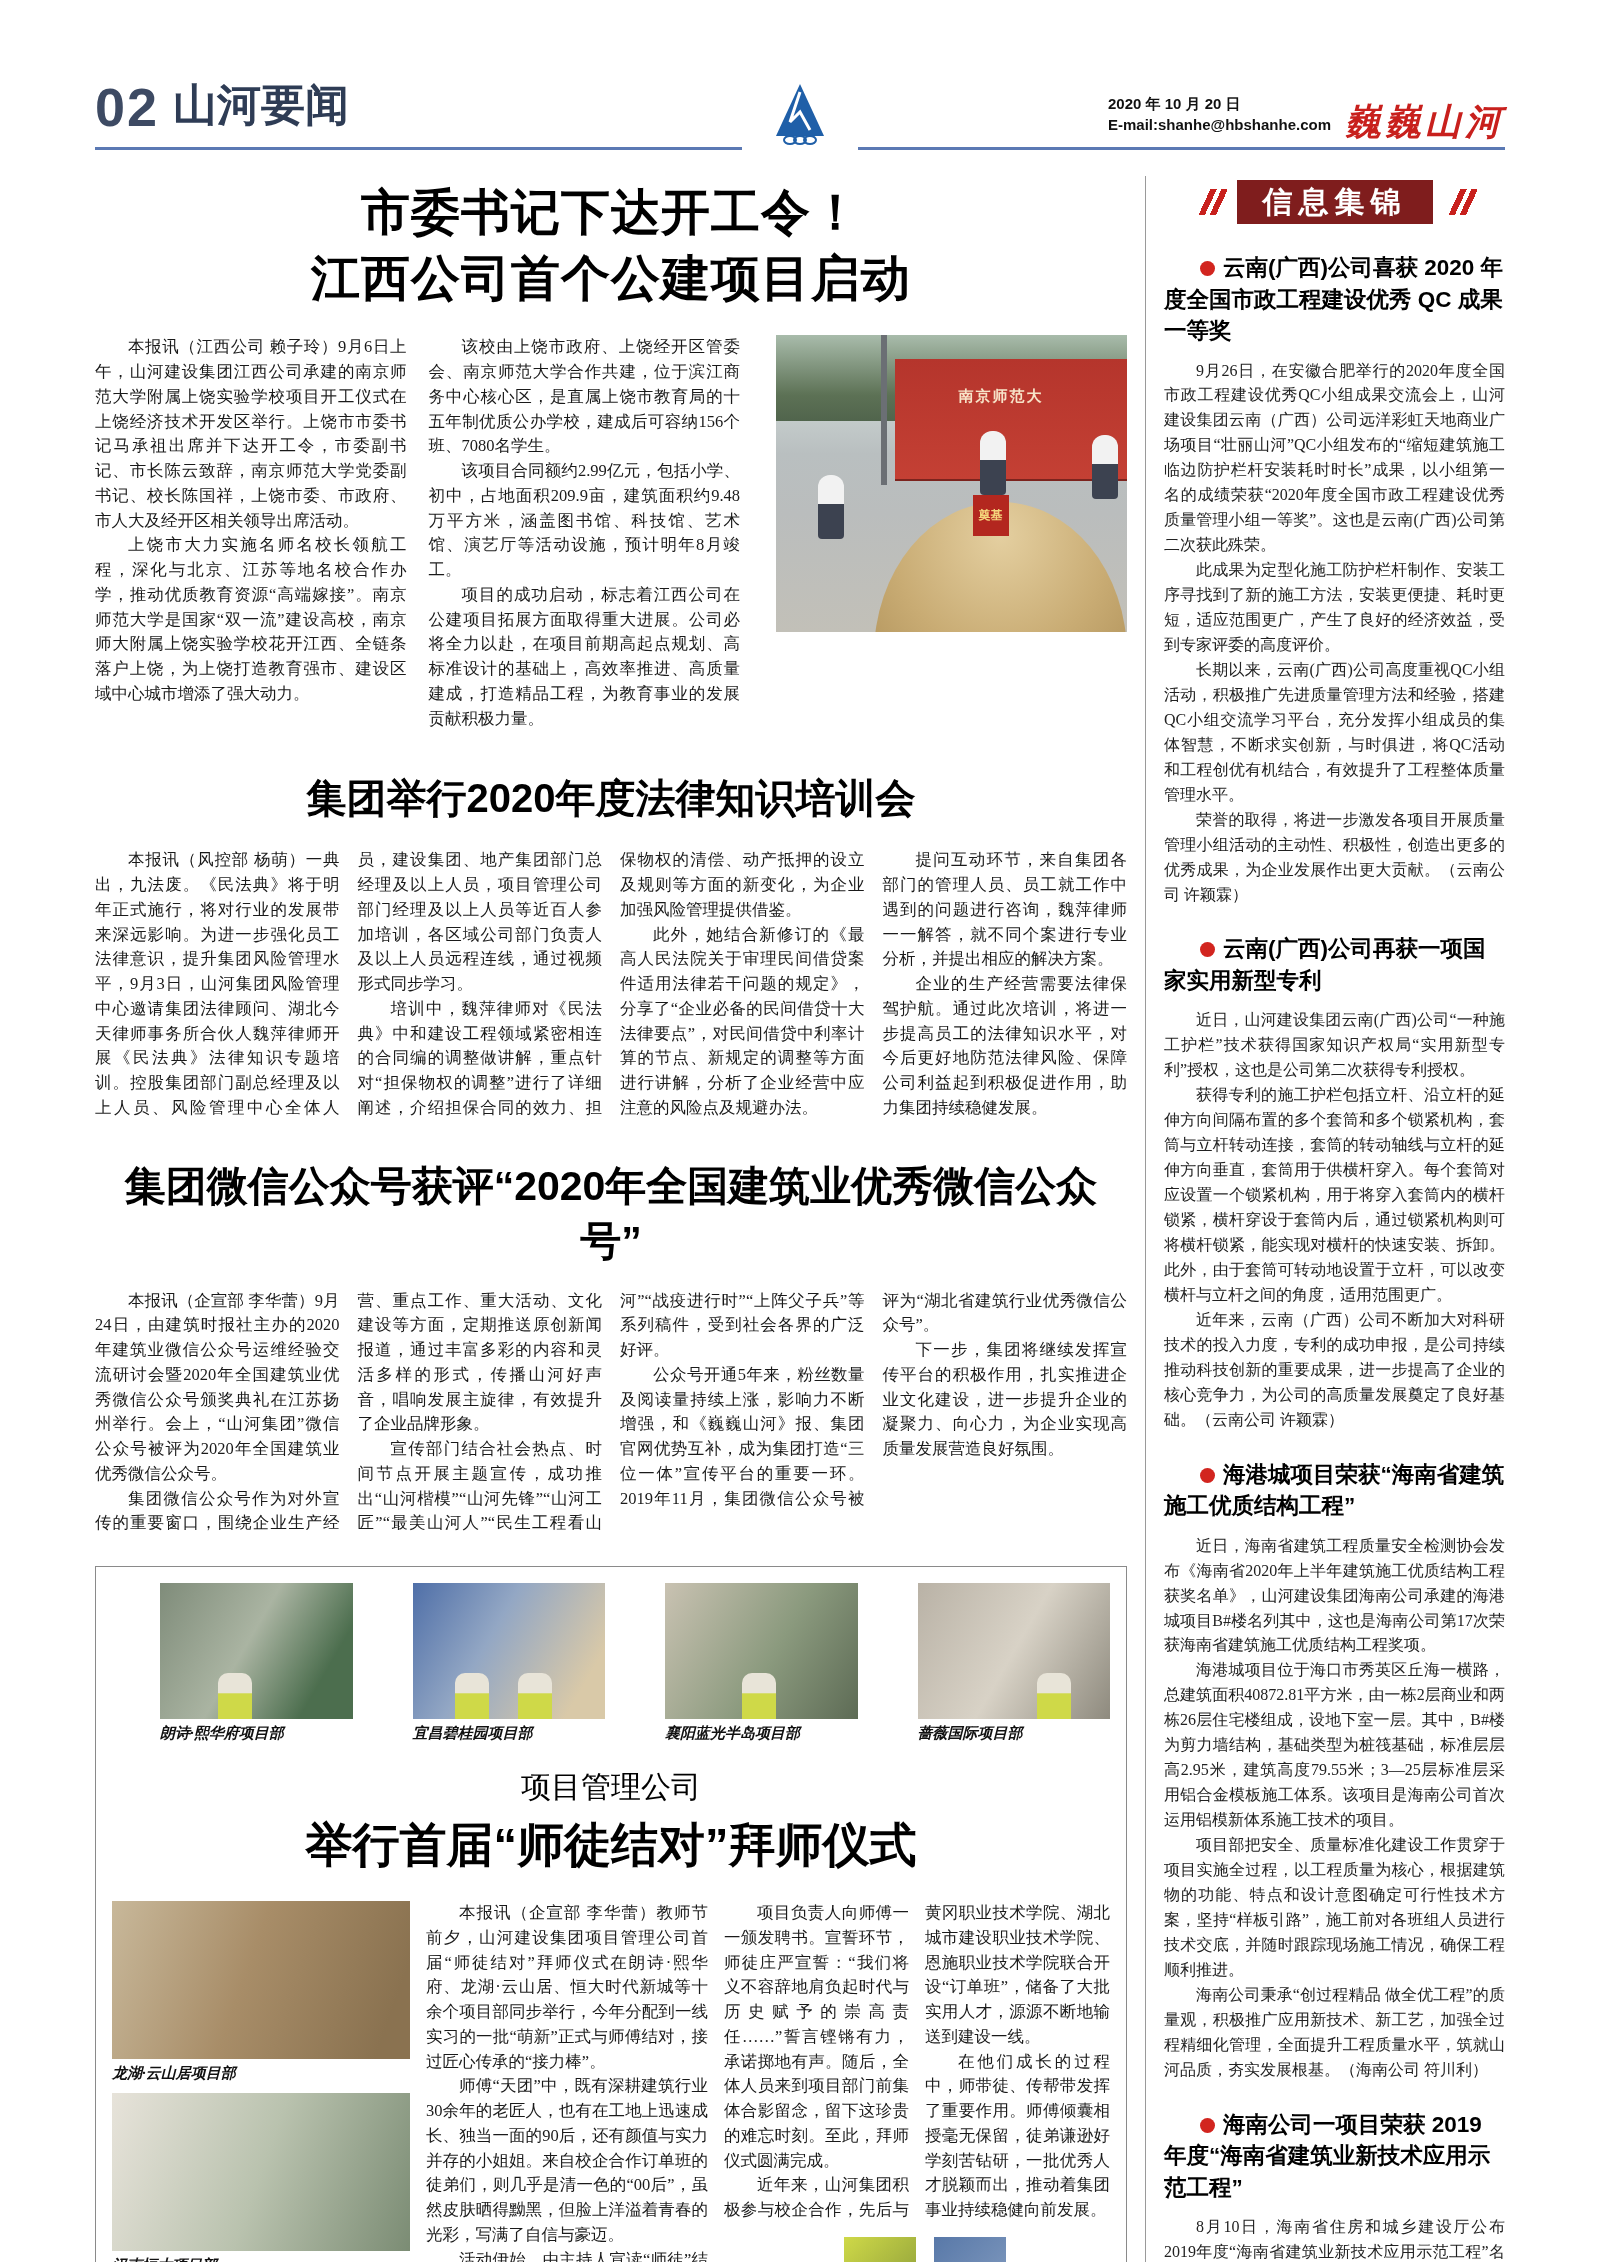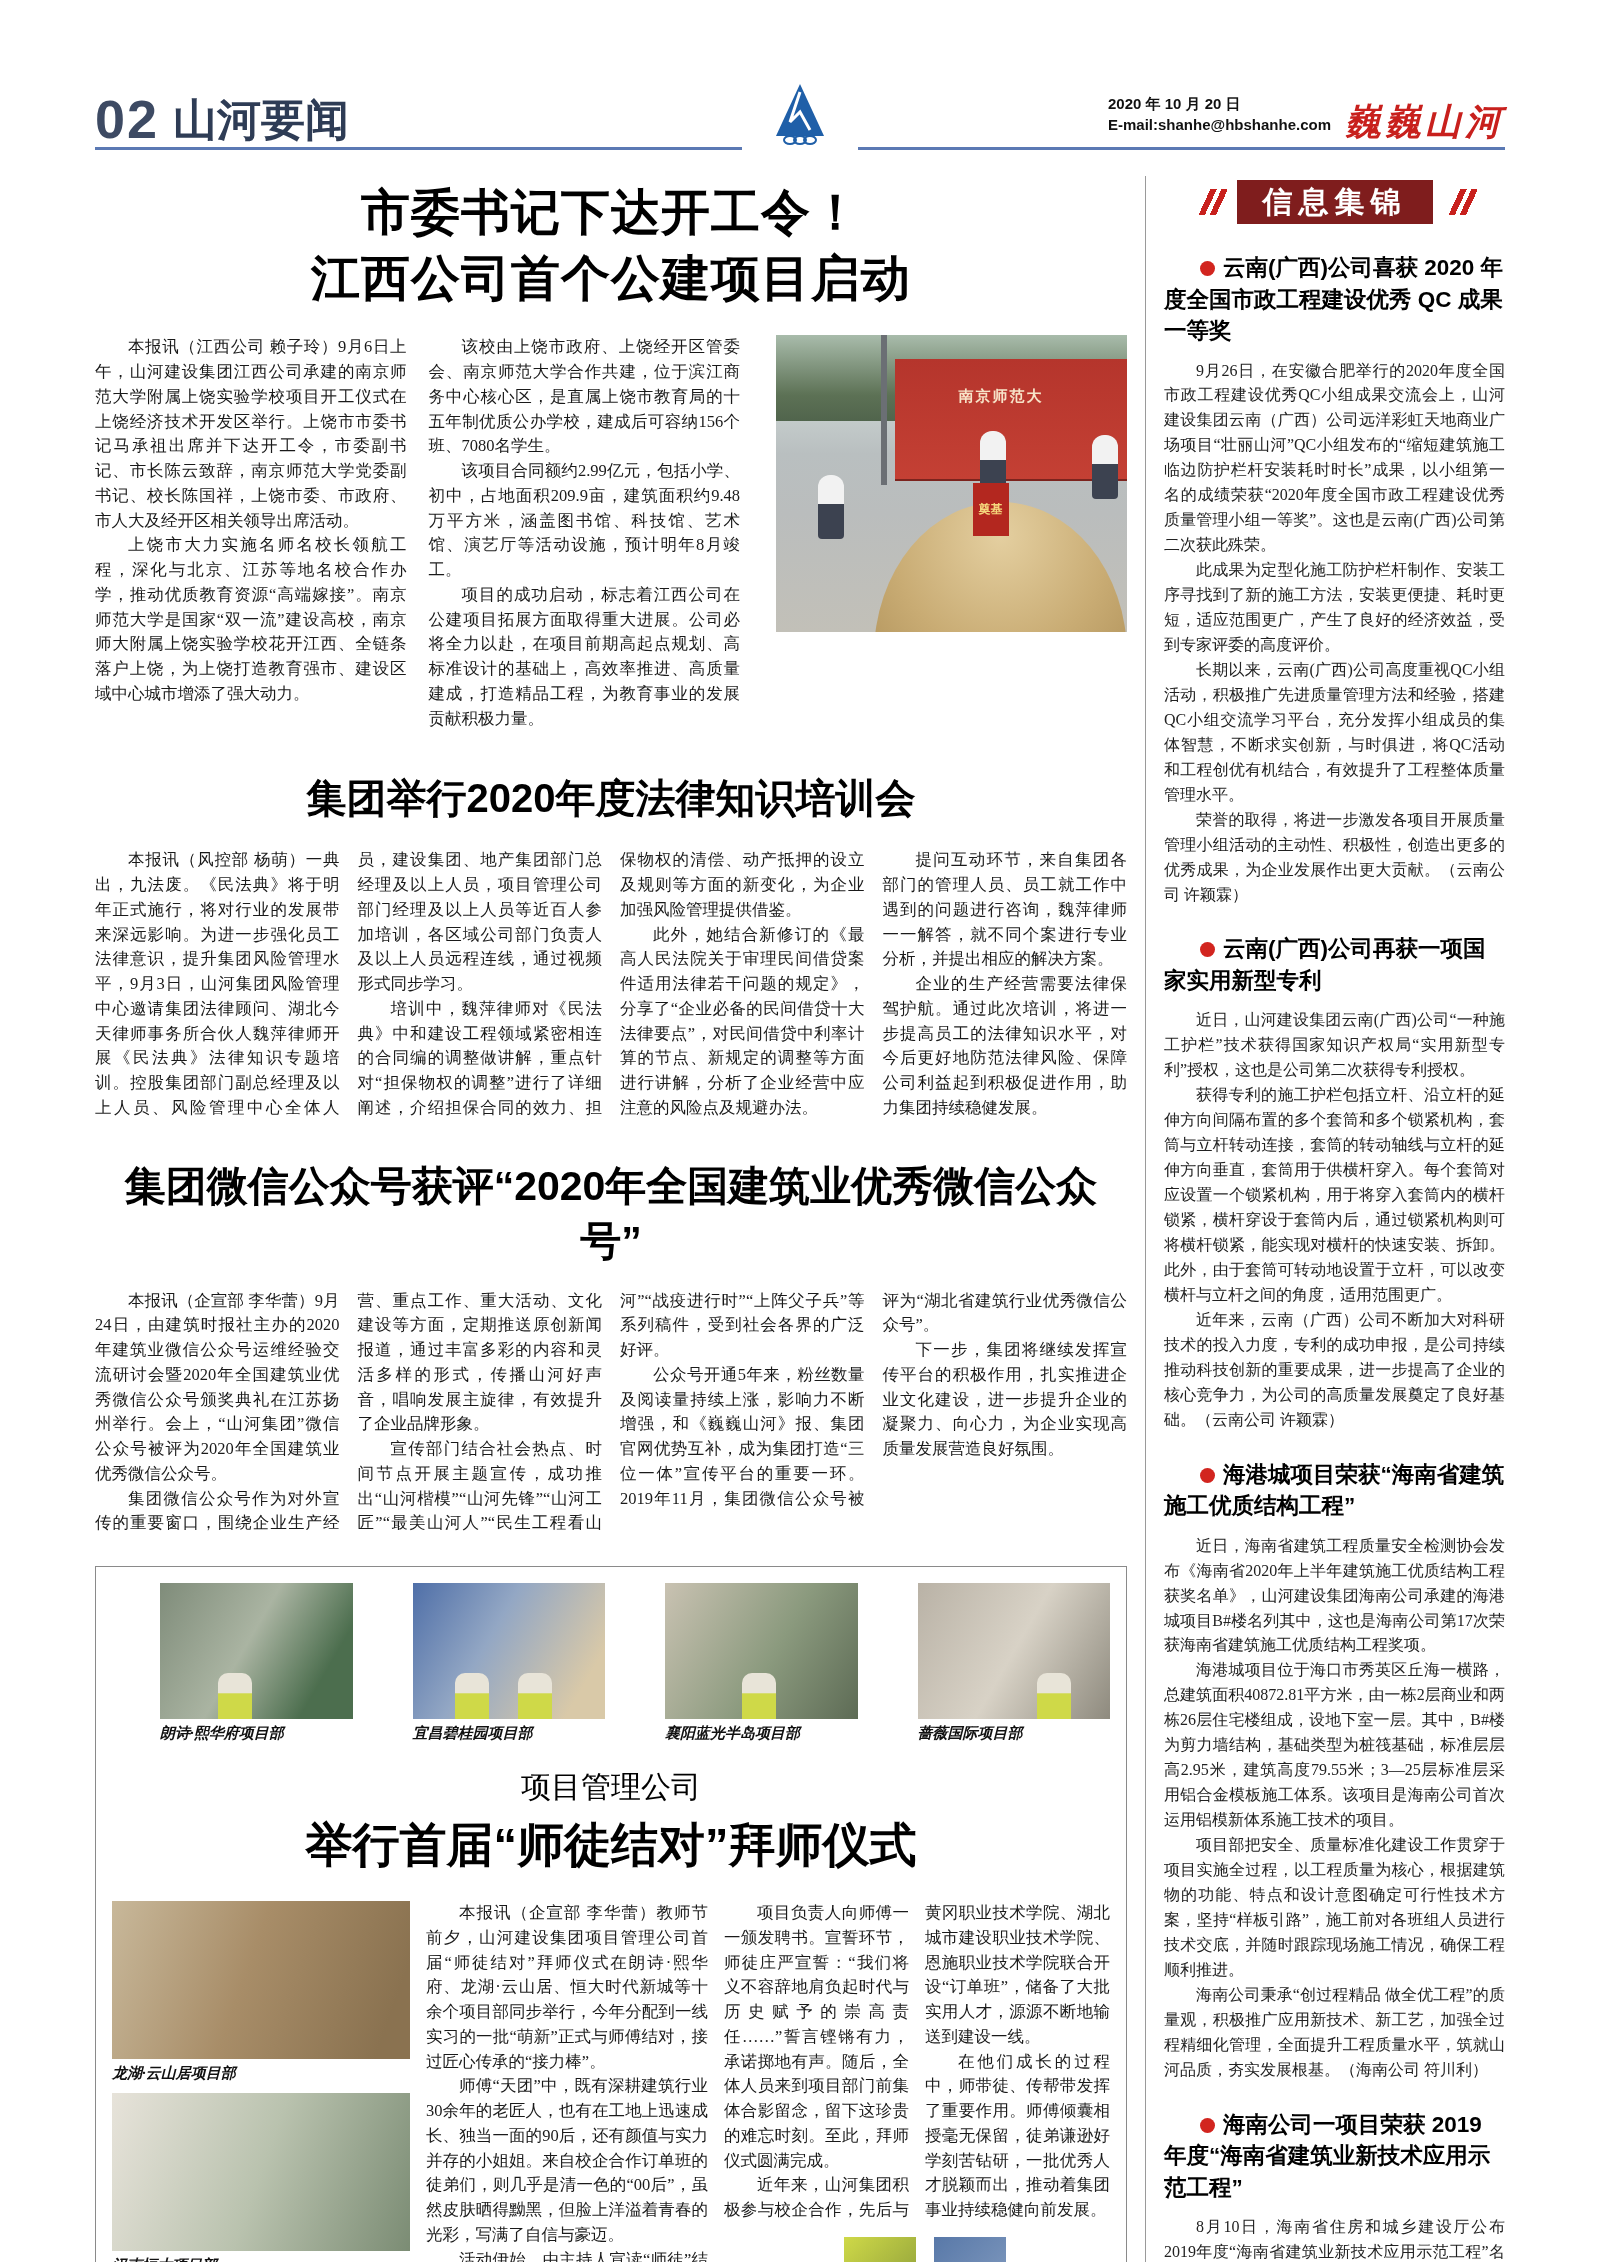--- a/index.html
+++ b/index.html
@@ -2,21 +2,21 @@
 <html><head>
 <meta charset="utf-8">
 <style>
   html,body{margin:0;padding:0;background:#fff;}
   .page{position:relative;width:1600px;min-height:2262px;margin:0 auto;background:#fff;
         font-family:"Liberation Serif",serif;color:#1a1a1a;box-sizing:border-box;
         padding:58px 95px 30px 95px;}
   
   .masthead{position:relative;display:flex;align-items:flex-end;height:92px;margin-bottom:26px;}
   .mast-rule{position:absolute;left:0;right:0;bottom:0;height:3px;background:#5b79b4;}
-  .mast-left{display:flex;align-items:flex-end;gap:14px;flex:1;}
+  .mast-left{display:flex;align-items:flex-start;gap:14px;flex:1;padding-bottom:12px;}
   .pagenum{font-family:"Liberation Sans",sans-serif;font-size:54px;font-weight:700;color:#3d4a63;letter-spacing:2px;}
   .section-title{font-family:"Liberation Sans",sans-serif;font-size:44px;font-weight:700;color:#2e3c55;}
   .mast-logo{position:relative;z-index:2;background:#fff;padding:0 26px 0 26px;align-self:flex-end;}
   .mast-right{flex:1;display:flex;justify-content:flex-end;align-items:flex-end;gap:14px;padding-bottom:10px;}
   .dateblock{font-family:"Liberation Sans",sans-serif;font-size:15px;font-weight:700;line-height:1.45;color:#111;padding-bottom:4px;}
   .brand{font-family:"Liberation Serif",serif;font-style:italic;font-weight:700;font-size:36px;color:#c8201d;letter-spacing:4px;line-height:1;}
   
   .content{display:flex;gap:18px;}
   .main-col{width:1032px;flex:none;}
   .vline{width:1px;background:#9a9a9a;flex:none;}
@@ -30,21 +30,21 @@
   
   .a1-title{font-size:49px;line-height:1.34;margin:4px 0 24px 0;letter-spacing:1px;}
   .a1-body{display:flex;gap:36px;}
   .a1-text{width:645px;flex:none;}
   .photo-main{position:relative;flex:1;height:297px;overflow:hidden;background:linear-gradient(180deg,#dfe7ea 0%,#cdd6d4 18%,#b9bfc0 40%,#babdbd 60%,#c2c0b8 100%);}
   .photo-main .trees{position:absolute;left:0;top:0;right:0;height:86px;background:linear-gradient(180deg,#9fb4a0,#49603f 70%,#3c5236);opacity:.85;}
   .photo-main .stage{position:absolute;left:34%;top:24px;right:0;height:120px;background:linear-gradient(180deg,#b5352c,#c44034);box-shadow:0 2px 0 #7c241e;}
   .photo-main .stage-text{position:absolute;left:52%;top:52px;color:#f7e3c8;font-size:15px;font-weight:700;letter-spacing:2px;font-family:"Liberation Sans",sans-serif;}
   .photo-main .truss{position:absolute;left:30%;top:0;width:6px;height:150px;background:#6b6f74;}
   .photo-main .sand{position:absolute;left:28%;bottom:-40px;width:72%;height:170px;border-radius:50% 50% 0 0/90% 90% 0 0;background:radial-gradient(ellipse at 50% 20%,#e4cfa0,#c9ac74 60%,#b2945c);}
-  .photo-main .plaque{position:absolute;left:56%;bottom:96px;background:#b3271f;color:#f5d77d;font-size:12px;padding:18px 6px;font-weight:700;}
+  .photo-main .plaque{position:absolute;left:56%;bottom:96px;background:#b3271f;color:#f5d77d;font-size:12px;padding:12px 6px;font-weight:700;}
   .photo-main .fig{position:absolute;width:26px;height:64px;border-radius:12px 12px 4px 4px;background:linear-gradient(180deg,#f2f2f2 45%,#3c4250 46%);}
   
   .a2-title{font-size:40px;margin:40px 0 22px 0;}
   .a3-title{font-size:41px;margin:38px 0 20px 0;}
   
   .boxed{border:1px solid #8a8a8a;margin-top:30px;padding:16px 16px 20px 16px;}
   .strip{display:flex;gap:12px;}
   .strip figure{margin:0;flex:1;padding-left:48px;}
   .ph{height:136px;background:#ccc;position:relative;overflow:hidden;}
   .ph.v1{background:linear-gradient(120deg,#7f8c7a,#aab4a2 45%,#4c6e4e 80%);}

